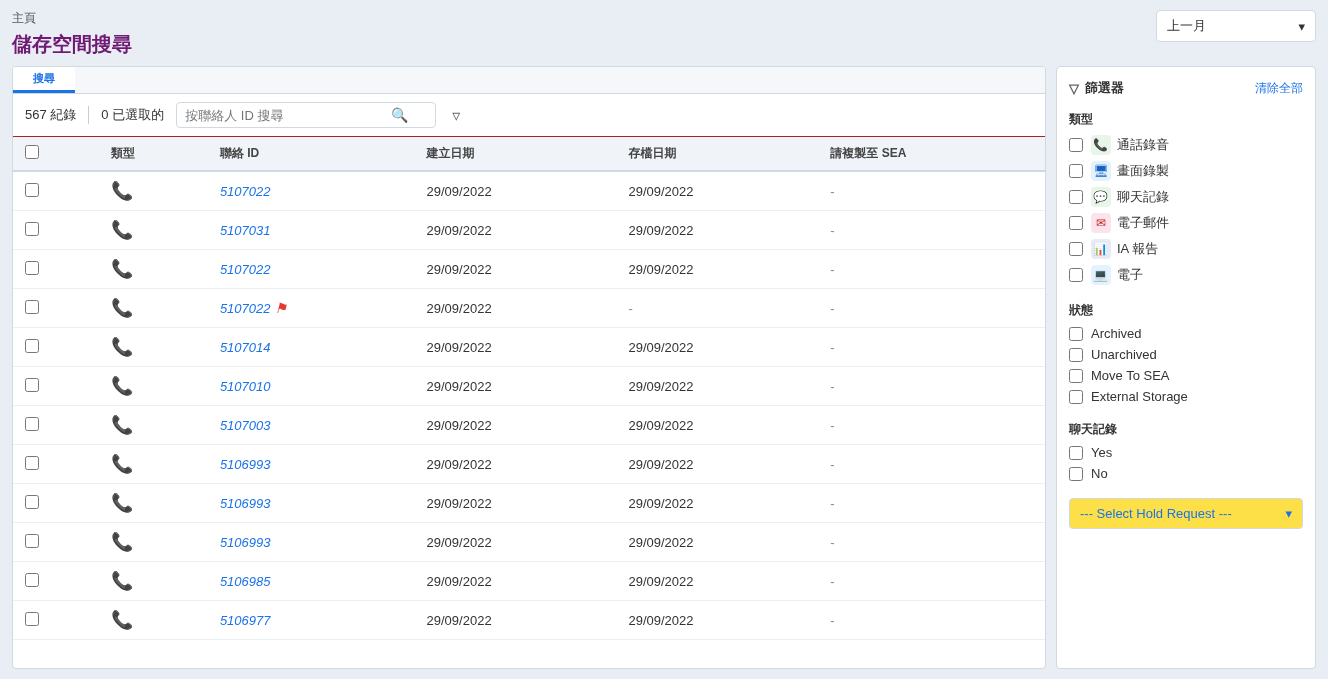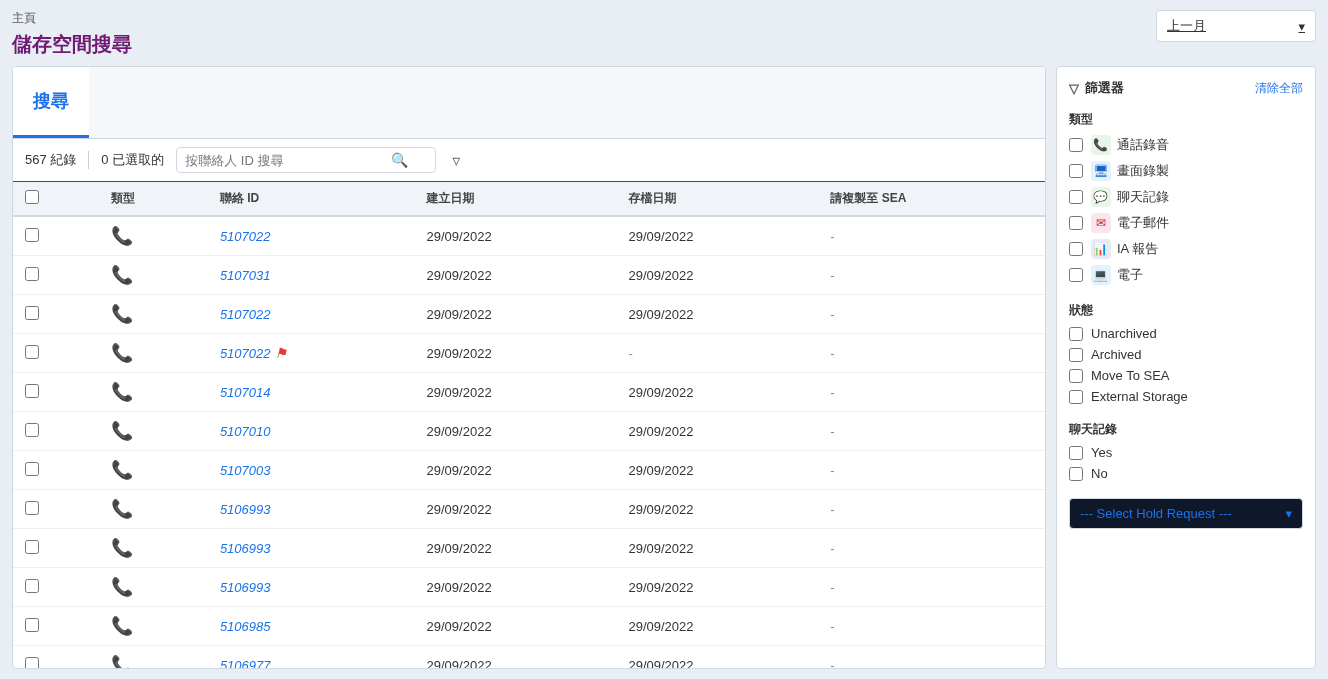--- a/index.html
+++ b/index.html
@@ -9,21 +9,21 @@
 
     .breadcrumb { font-size: 12px; color: #555; }
     .page-title { font-size: 20px; font-weight: bold; color: #701a75; margin-top: 2px; }
 
     .content-row { display: flex; flex: 1; gap: 10px; overflow: hidden; }
 
     .main-panel { flex: 1; background: #fff; border: 1px solid #d0d8e0; border-radius: 4px; display: flex; flex-direction: column; overflow: hidden; }
 
     
     .tabs { display: flex; border-bottom: 1px solid #d0d8e0; background: #f5f7fa; }
-    .tab { padding: 22px 20px; cursor: pointer; font-size: 18px; color: #555; border-bottom: 3px solid transparent; position: relative; }
+    .tab { padding: 4px 20px; cursor: pointer; font-size: 11px; color: #555; border-bottom: 3px solid transparent; position: relative; }
     .tab.active { color: #1a73e8; border-bottom: 3px solid #1a73e8; font-weight: 600; background: #fff; }
 
     
     .toolbar { display: flex; align-items: center; padding: 8px 12px; border-bottom: 1px solid #b91c1c; gap: 12px; }
     .record-count { font-size: 13px; color: #333; }
     .selected-count { font-size: 13px; color: #333; }
     .separator { width: 1px; height: 18px; background: #ccc; }
     .search-box { display: flex; align-items: center; border: 1px solid #d0d8e0; border-radius: 4px; padding: 4px 8px; gap: 6px; width: 260px; background: #fff; }
     .search-box input { border: none; outline: none; font-size: 13px; color: #333; width: 200px; background: transparent; }
     .search-icon { color: #666; font-size: 14px; }
@@ -41,41 +41,41 @@
     .flag-icon { color: #e53935; font-size: 14px; margin-left: 4px; }
     .dash { color: #888; }
 
     
     input[type="checkbox"] { width: 14px; height: 14px; cursor: pointer; }
 
     
     .right-panel { width: 260px; background: #fff; border: 1px solid #d0d8e0; border-radius: 4px; display: flex; flex-direction: column; overflow-y: auto; padding: 12px; gap: 10px; }
 
     
-    .month-dropdown-wrap { display: flex; justify-content: flex-end; text-decoration: underline; }
+    .month-dropdown-wrap { display: flex; justify-content: flex-end; }
     .month-dropdown { display: flex; align-items: center; border: 1px solid #d0d8e0; border-radius: 4px; padding: 6px 10px; background: #fff; cursor: pointer; gap: 8px; min-width: 160px; justify-content: space-between; font-size: 13px; }
 
     .filter-header { display: flex; align-items: center; justify-content: space-between; }
     .filter-title-row { display: flex; align-items: center; gap: 6px; font-weight: 600; font-size: 13px; color: #333; }
     .filter-icon-tri { color: #666; font-size: 13px; }
     .clear-all { color: #1a73e8; font-size: 12px; cursor: pointer; margin-left: 48px; }
 
     .filter-section-label { font-size: 12px; font-weight: 600; color: #333; margin-bottom: 4px; margin-top: 4px; }
 
     .filter-item { display: flex; align-items: center; gap: 8px; padding: 3px 0; font-size: 13px; }
     .filter-item label { display: flex; align-items: center; gap: 6px; cursor: pointer; font-size: 13px; color: #333; }
     .filter-item-icon { width: 20px; height: 20px; border-radius: 4px; display: flex; align-items: center; justify-content: center; font-size: 12px; flex-shrink: 0; }
     .icon-call { background: #e8f5e9; color: #2e7d32; }
     .icon-screen { background: #e3f2fd; color: #1565c0; }
     .icon-chat { background: #e8f5e9; color: #2e7d32; }
     .icon-email { background: #fce4ec; color: #c62828; }
     .icon-ia { background: #e8eaf6; color: #3949ab; }
     .icon-elec { background: #e3f2fd; color: #1565c0; }
 
-    .hold-request-select { display: flex; align-items: center; border: 1px solid #d0d8e0; border-radius: 4px; padding: 7px 10px; background: #0f172a; cursor: pointer; justify-content: space-between; font-size: 13px; color: #333; margin-top: 4px; }
+    .hold-request-select { display: flex; align-items: center; border: 1px solid #d0d8e0; border-radius: 4px; padding: 7px 10px; background: #fde047; cursor: pointer; justify-content: space-between; font-size: 13px; color: #333; margin-top: 4px; }
     .hold-request-select span { color: #1a73e8; font-weight: 500; }
 
     
     .top-area { display: flex; align-items: flex-start; justify-content: space-between; }
     .title-area { display: flex; flex-direction: column; gap: 2px; }
   </style>
 </head>
 <body>
 
 <div class="main-container">
@@ -282,27 +282,27 @@
             <span>電子</span>
           </label>
         </div>
       </div>
 
       <div>
         <div class="filter-section-label">狀態</div>
         <div class="filter-item">
           <input type="checkbox" style="">
           <label>
+            <span>Archived</span>
+          </label>
+        </div>
+        <div class="filter-item">
+          <input type="checkbox" style="">
+          <label>
             <span>Unarchived</span>
-          </label>
-        </div>
-        <div class="filter-item">
-          <input type="checkbox" style="">
-          <label>
-            <span>Archived</span>
           </label>
         </div>
         <div class="filter-item">
           <input type="checkbox" style="">
           <label>
             <span>Move To SEA</span>
           </label>
         </div>
         <div class="filter-item">
           <input type="checkbox" style="">

